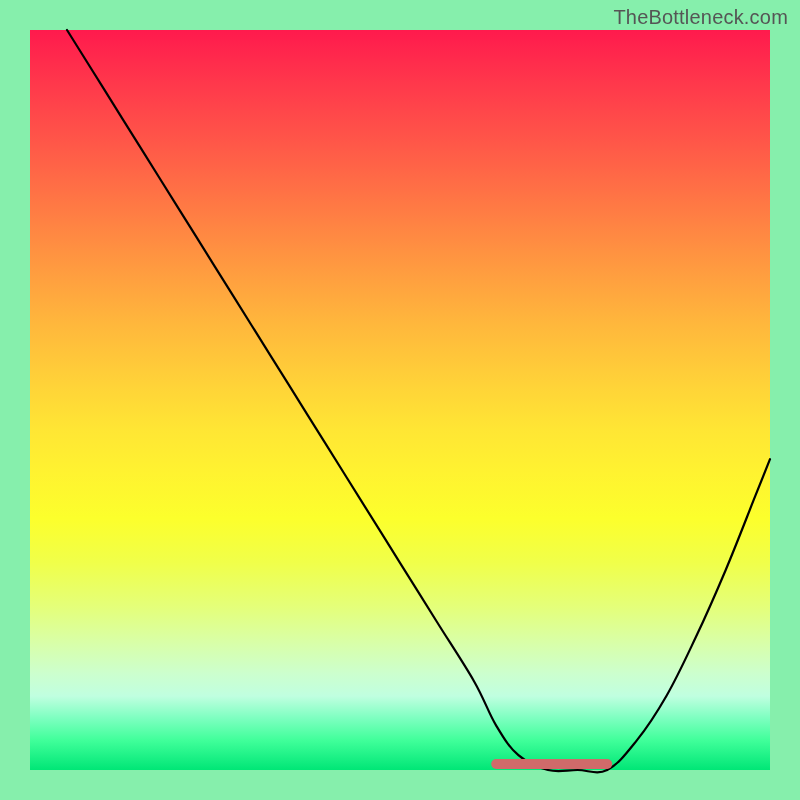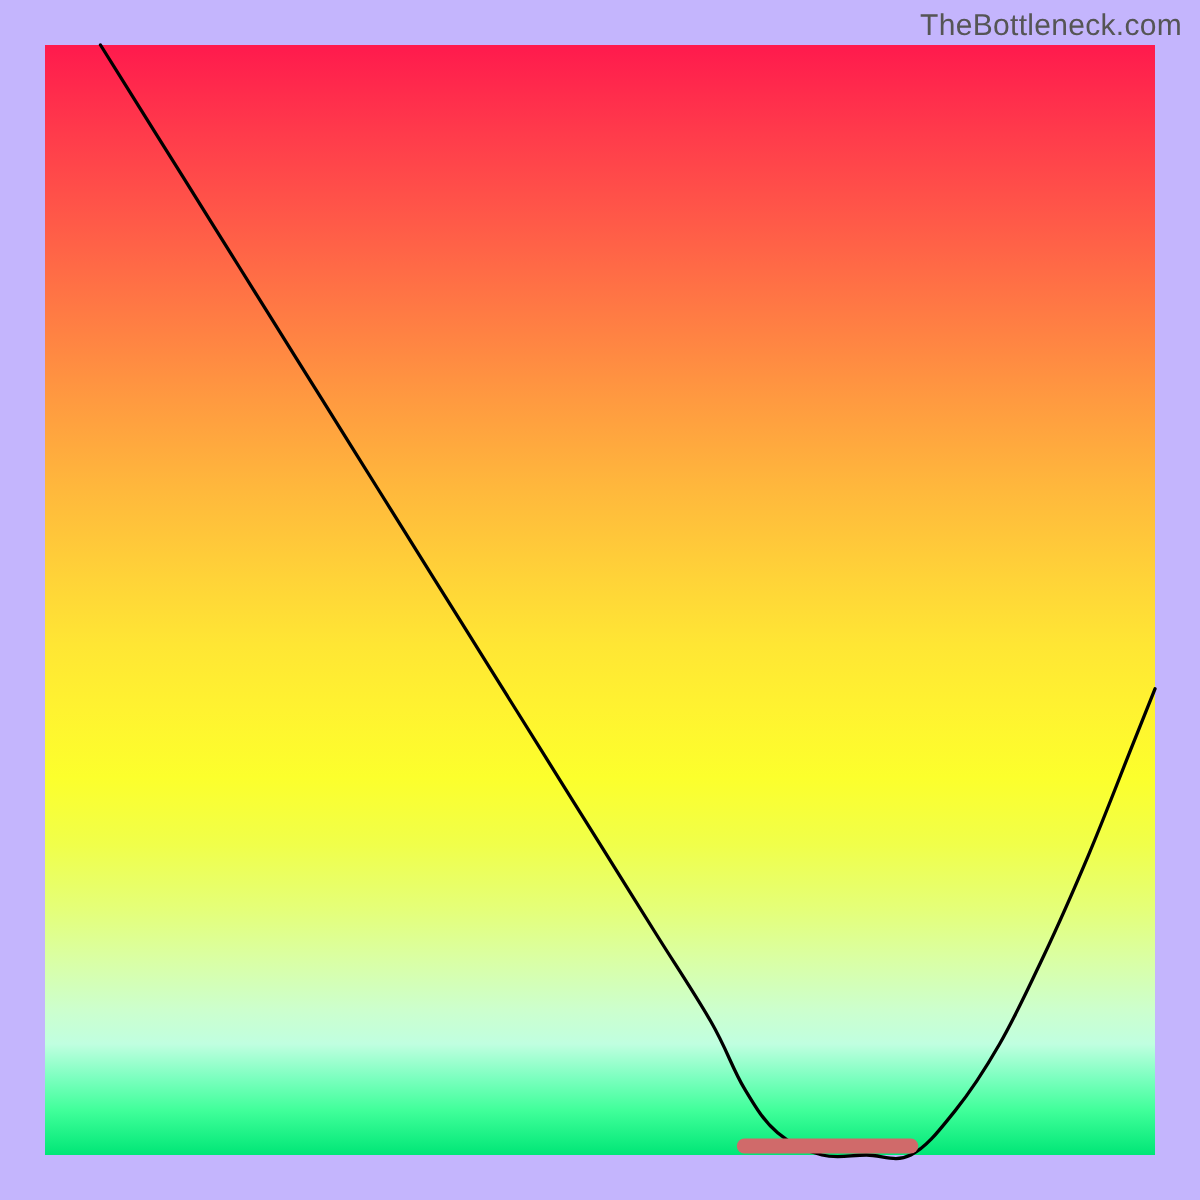--- a/index.html
+++ b/index.html
@@ -10,21 +10,21 @@
     background: #000;
     overflow: hidden;
     font-family: Arial, Helvetica, sans-serif;
   }
   .frame {
     position: absolute;
     top: 0;
     left: 0;
     width: 800px;
     height: 800px;
-    background: #c4b5fd;
+    background: #86efac;
   }
   .plot-area {
     position: absolute;
     top: 30px;
     left: 30px;
     width: 740px;
     height: 740px;
     background: linear-gradient(to bottom,
       #ff1a4d 0%,
       #ff3b4b 8%,

